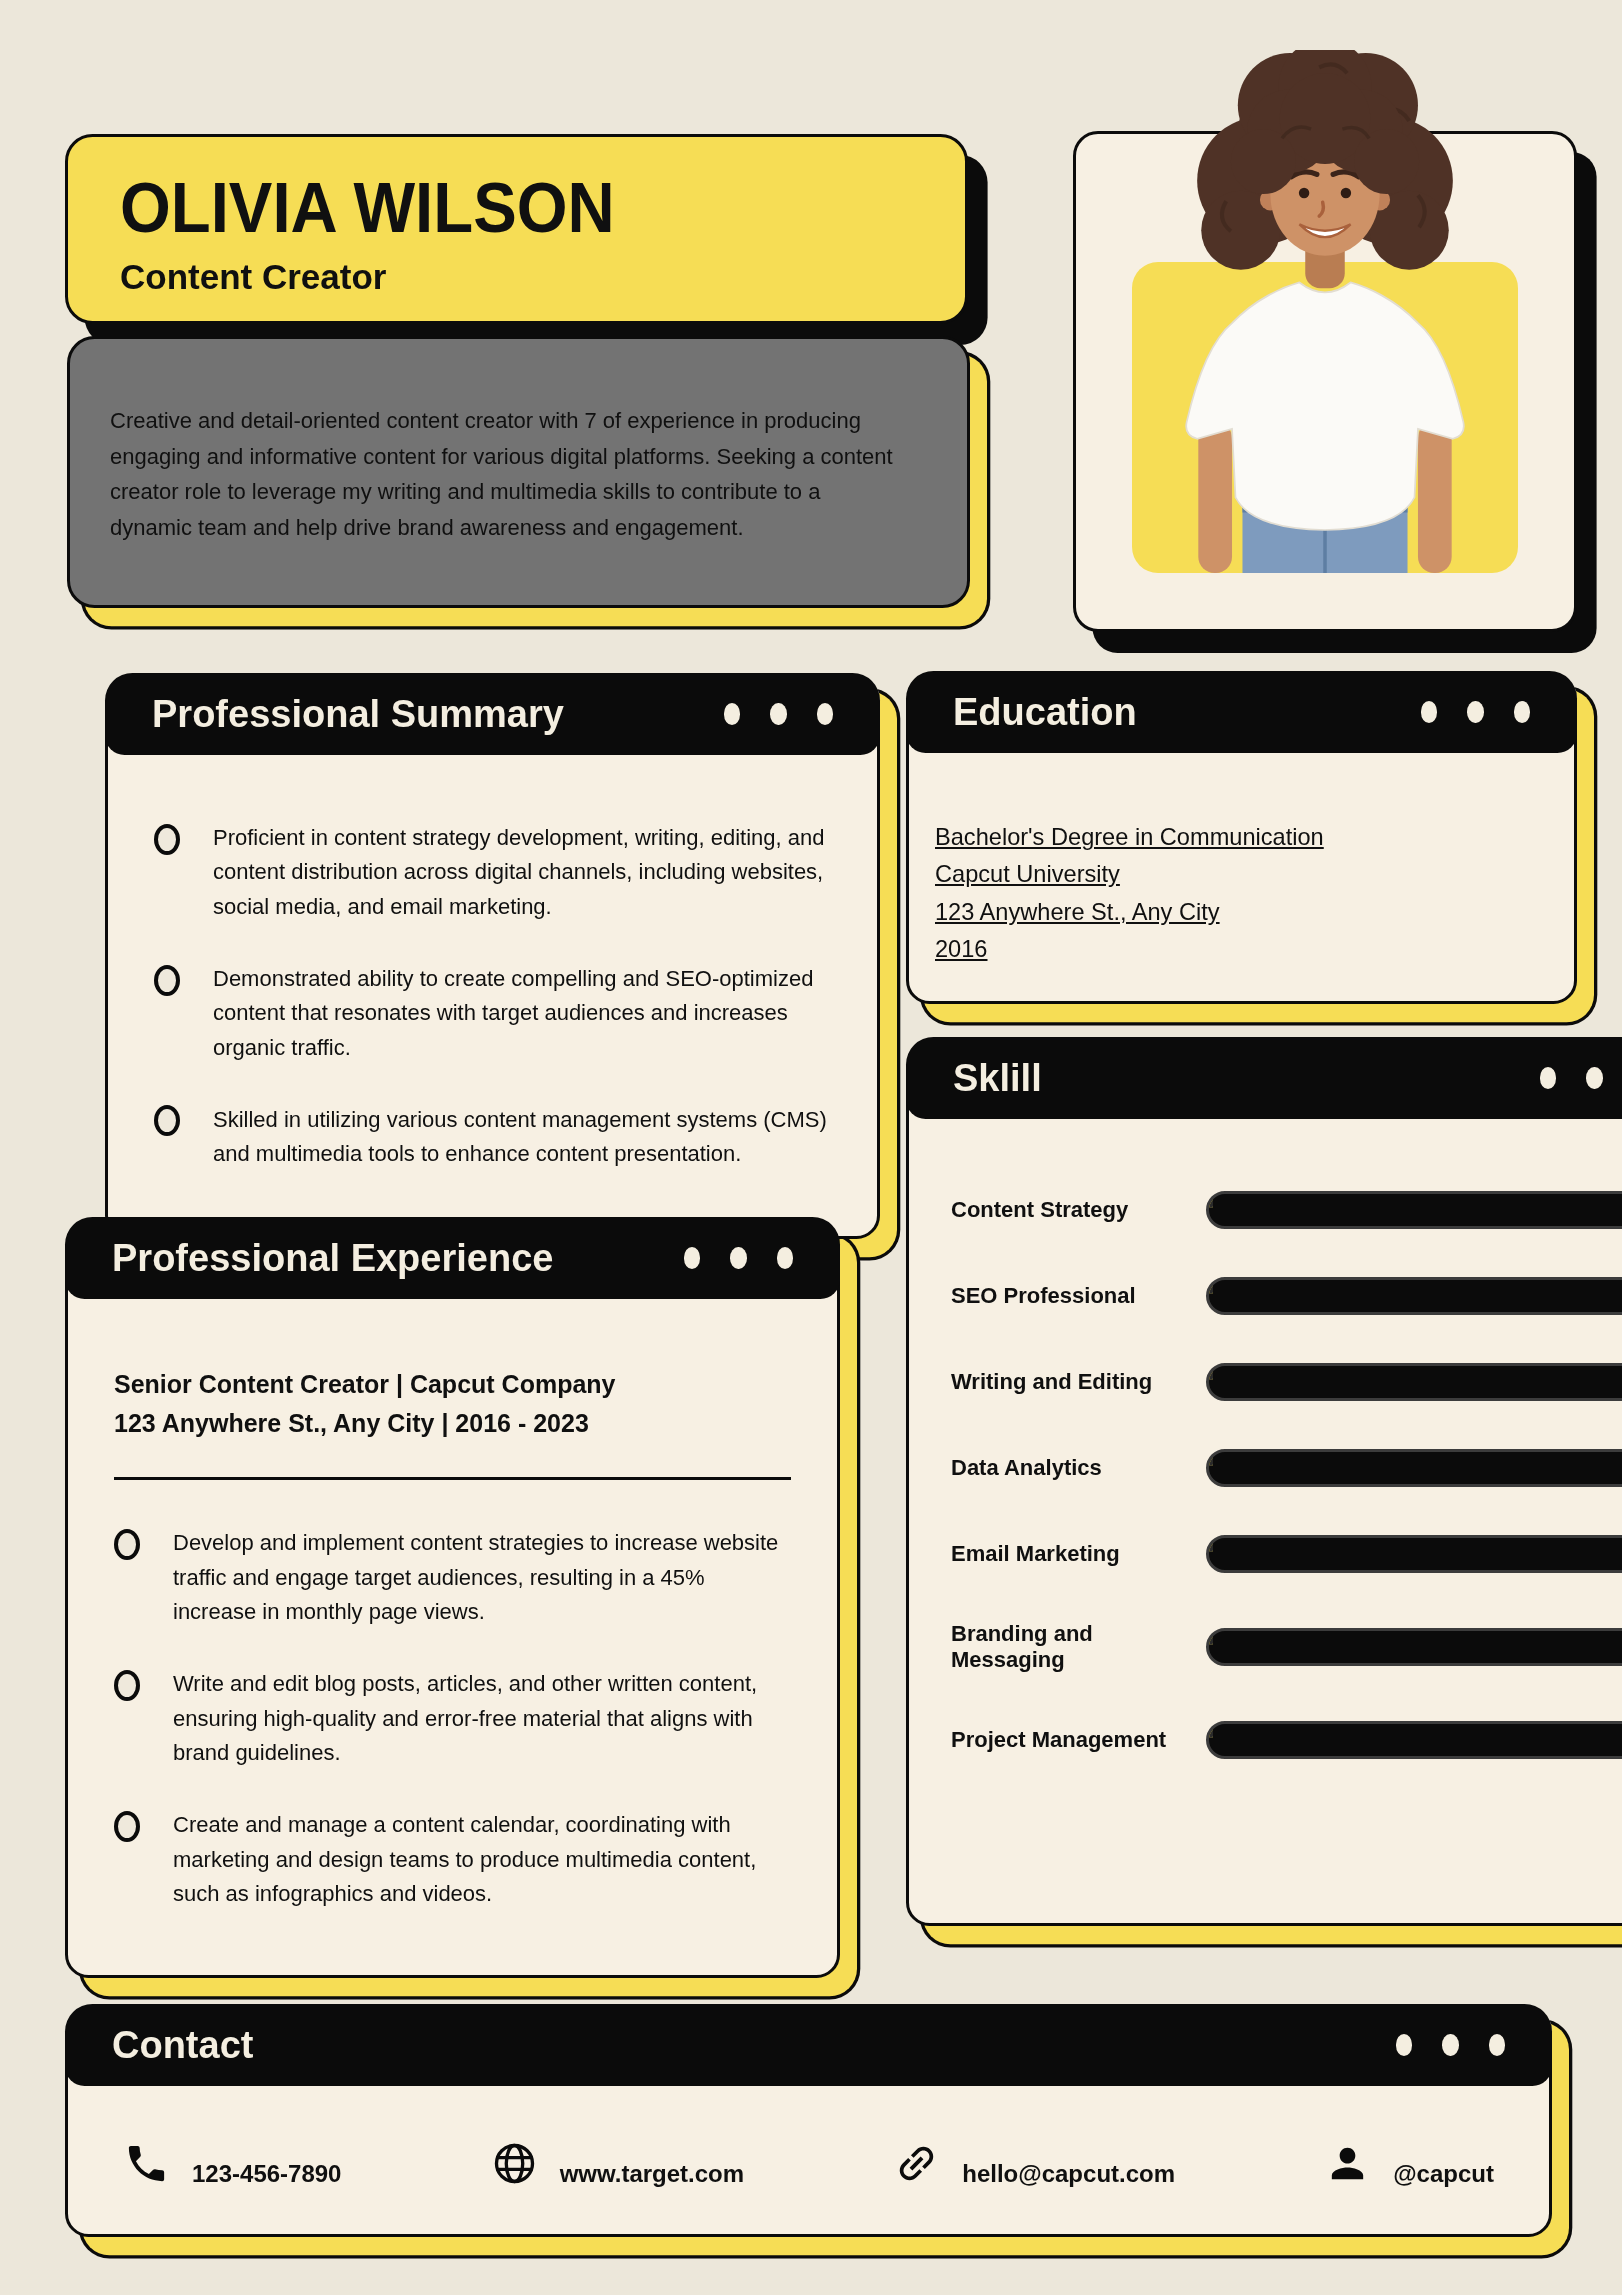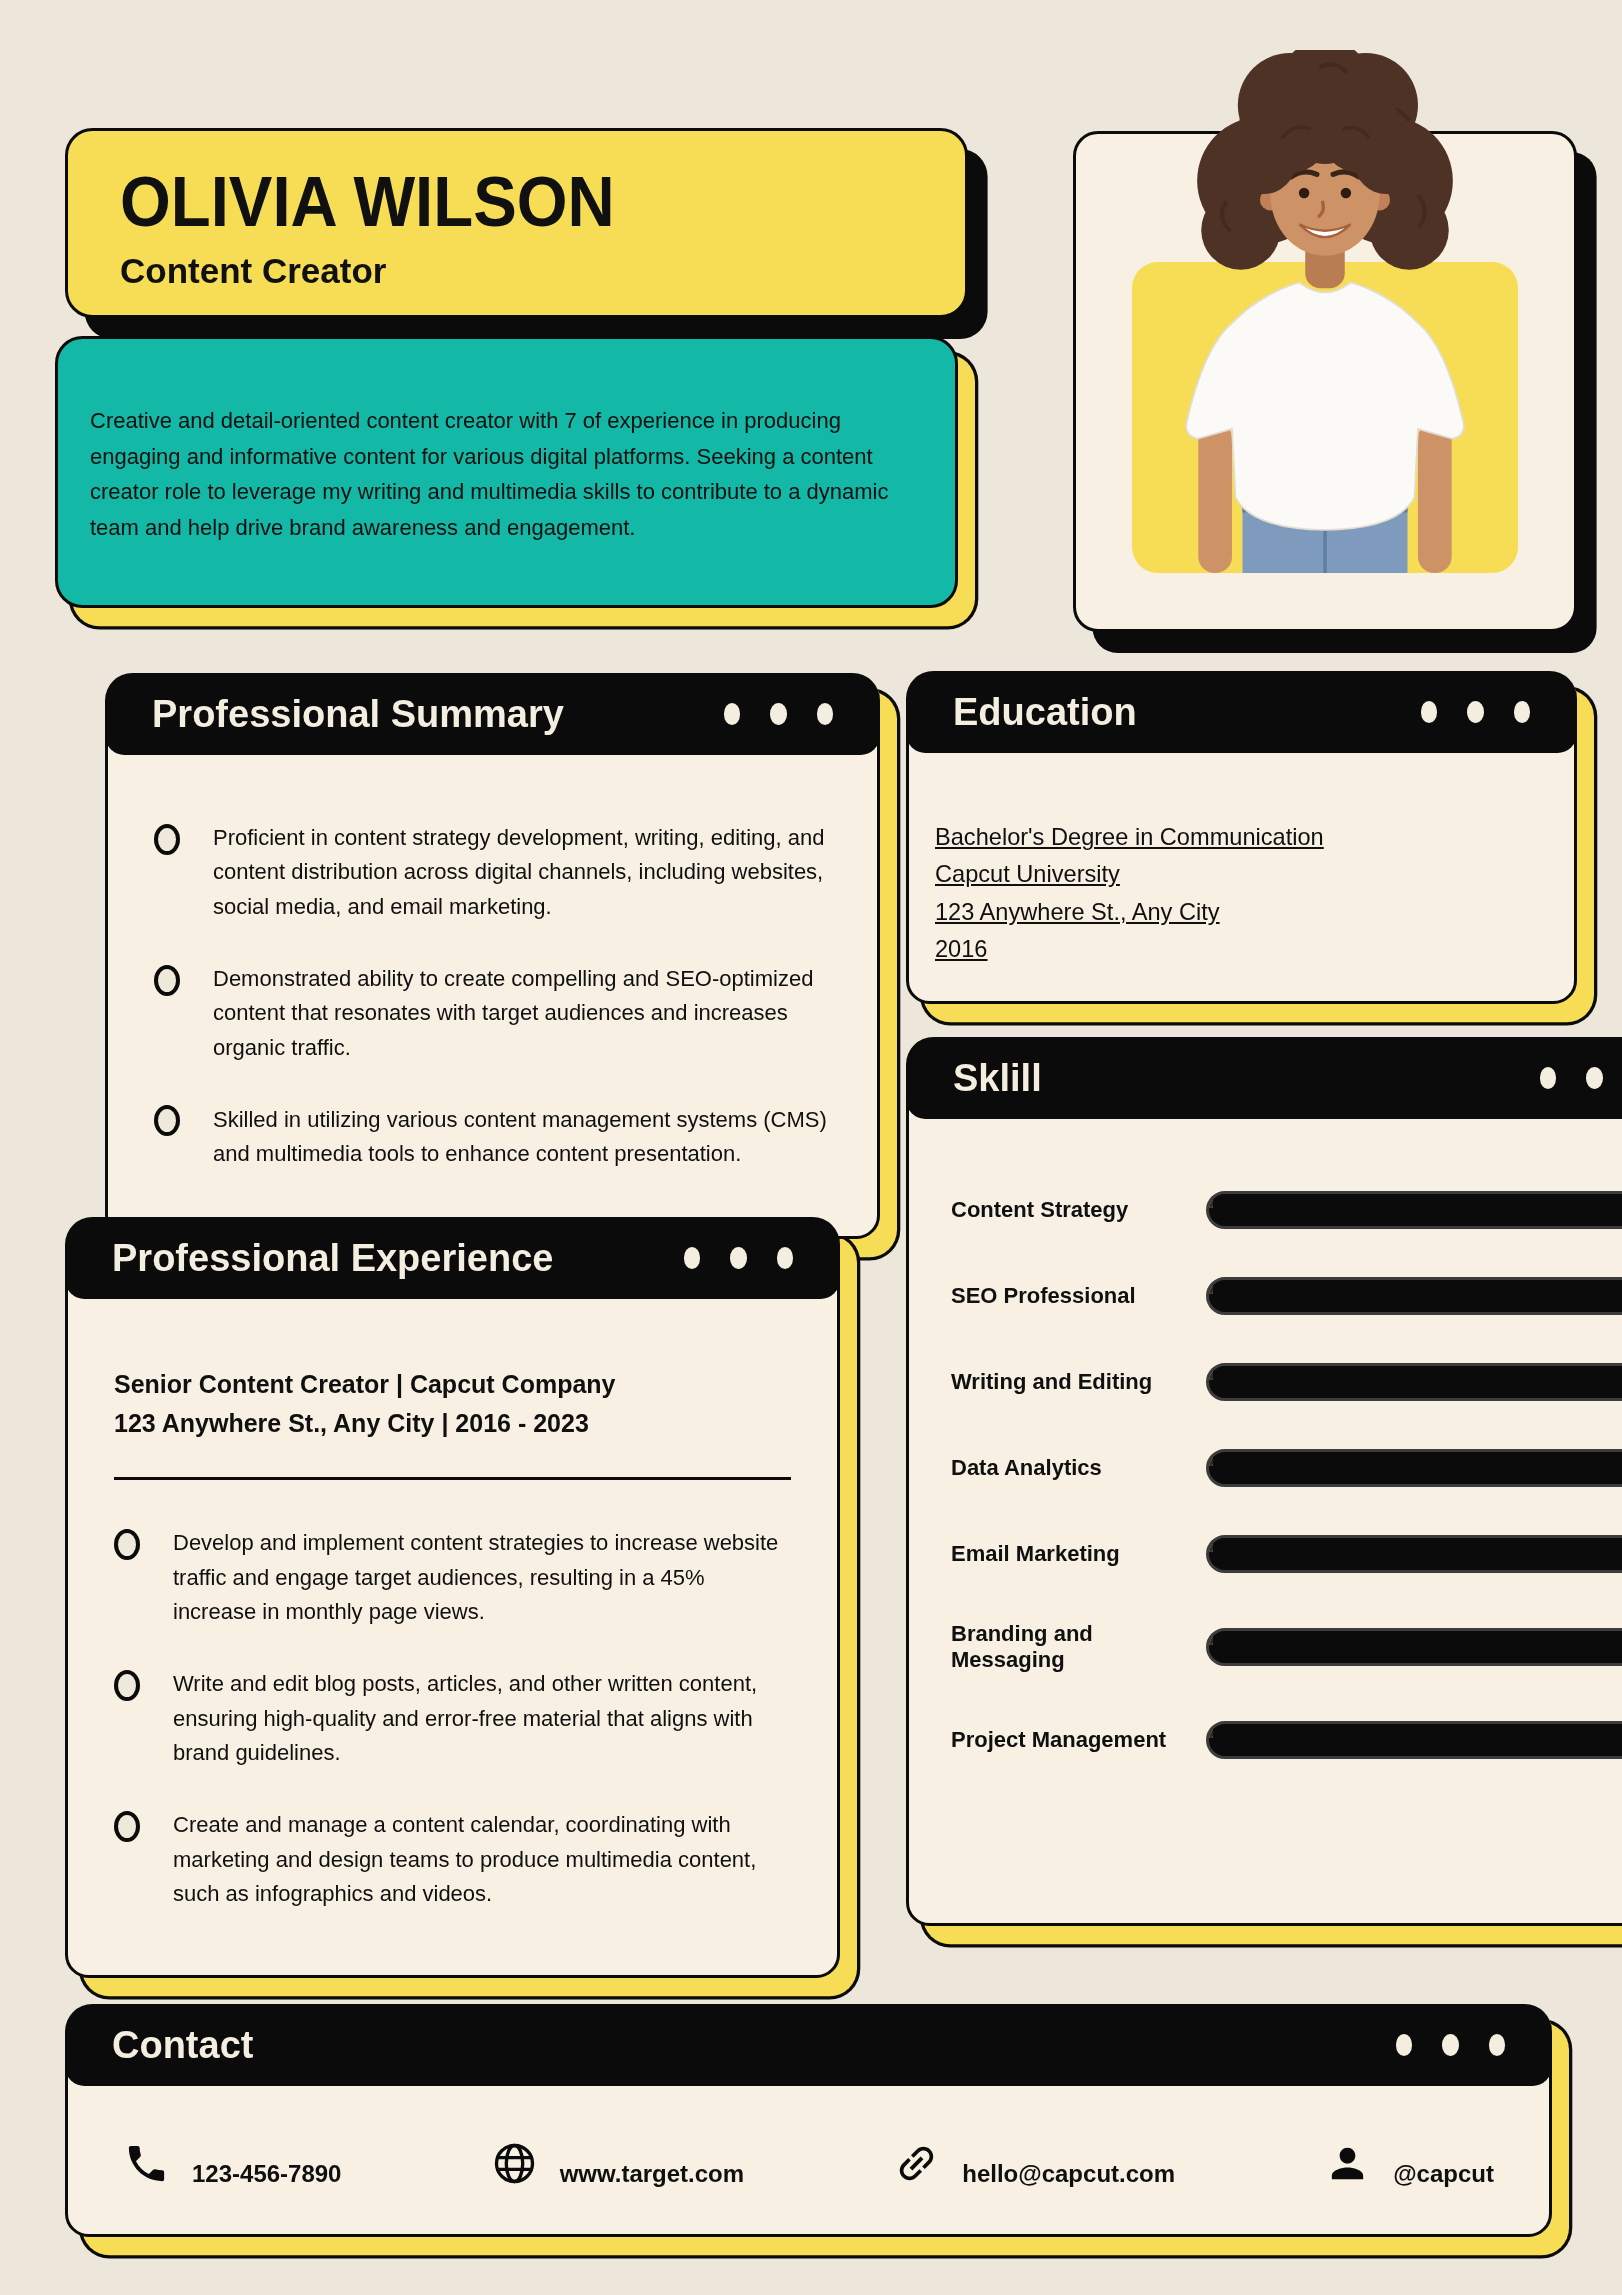--- a/index.html
+++ b/index.html
@@ -10,21 +10,21 @@
     font-family:"Liberation Sans", sans-serif; color:#101010;
   }
   .abs{position:absolute;}
 
   
   .black-shadow{ box-shadow: 19.6px 21px 0 0 #0B0B0B; }
   .yellow-shadow{ box-shadow: 17px 18.3px 0 0 #F6DD55, 17px 18.3px 0 3.3px #0B0B0B; }
 
   
   .name-card{
-    left:65px; top:128px; width:903px; height:190px;
+    left:65px; top:134px; width:903px; height:190px;
     background:#F6DD55; border:3.9px solid #0B0B0B; border-radius:27.5px;
     box-sizing:border-box; padding:34px 0 0 52px;
   }
   .name-title{
     font-size:71px; font-weight:700; letter-spacing:0px; line-height:1.05;
     transform:scaleX(.92); transform-origin:left center; white-space:nowrap;
   }
   .name-role{ font-size:35px; font-weight:700; margin-top:11.8px; }
 
   
@@ -34,23 +34,23 @@
     box-sizing:border-box;
   }
   .photo-yellow{
     position:absolute; left:56px; right:56px; top:128px; bottom:56px;
     background:#F6DD55; border-radius:26px;
   }
   .person-svg{ position:absolute; bottom:0; left:50%; transform:translateX(-50%); }
 
   
   .intro-card{
-    left:55px; top:336px; width:903px; height:272px;
-    background:#14b8a6; border:3.9px solid #0B0B0B; border-radius:27.5px;
-    box-sizing:border-box; padding:64px 60px 0 32px;
+    left:67px; top:336px; width:903px; height:272px;
+    background:#737373; border:3.9px solid #0B0B0B; border-radius:27.5px;
+    box-sizing:border-box; padding:64px 60px 0 40px;
   }
   .intro-text{ font-size:22px; line-height:1.62; }
 
   
   .window{ border-radius:27.5px; }
   .win-header{
     position:relative; z-index:2; height:82px; background:#0B0B0B;
     border-radius:27.5px 27.5px 19.6px 19.6px;
     display:flex; align-items:center; justify-content:space-between;
     padding:0 47px; box-sizing:border-box;

